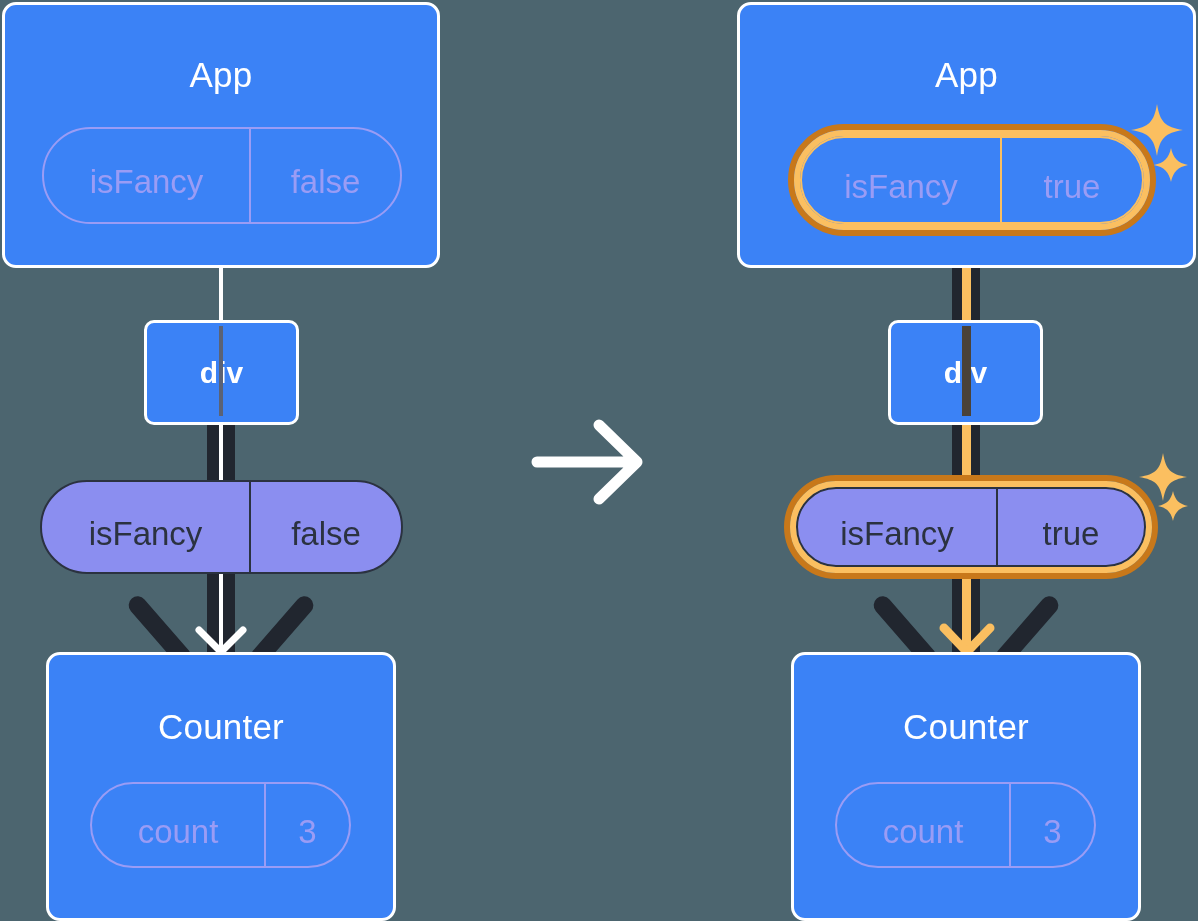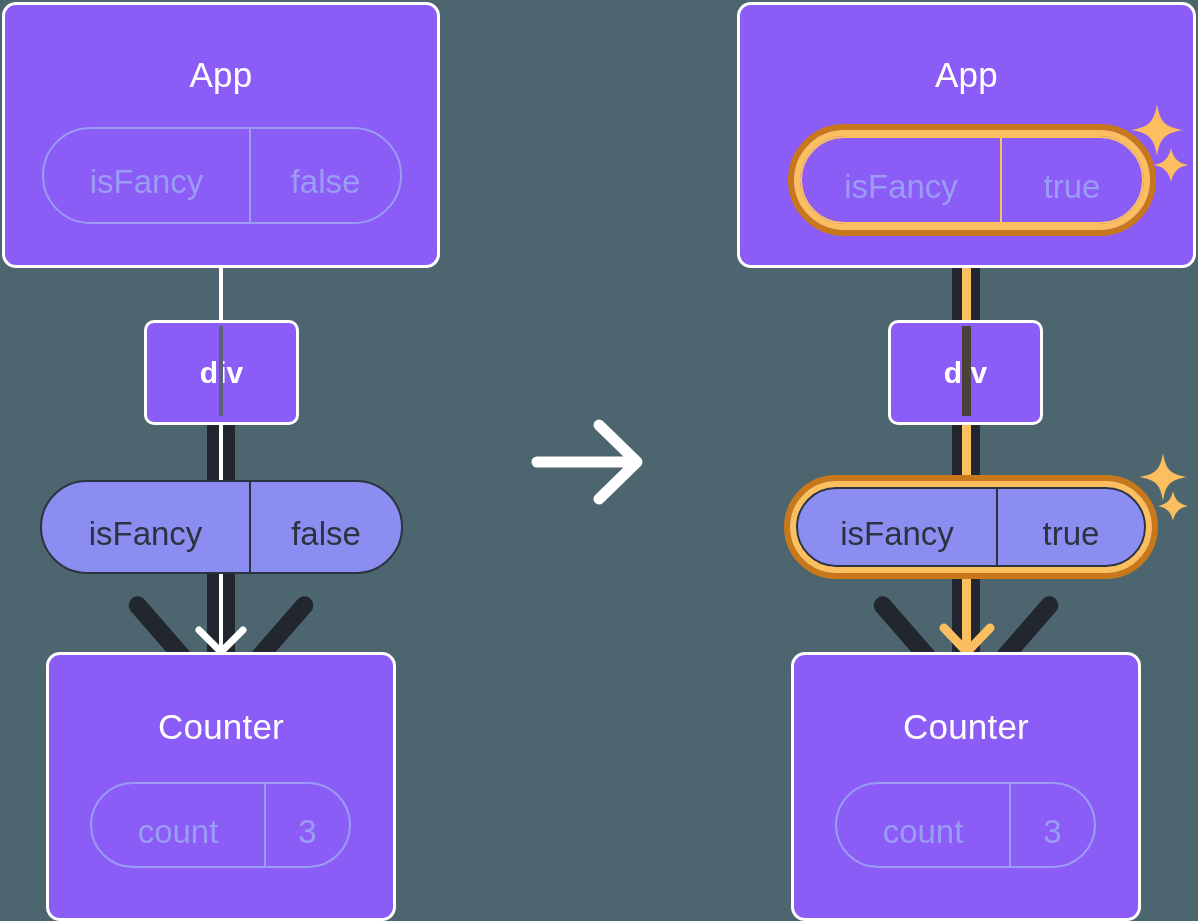--- a/index.html
+++ b/index.html
@@ -7,21 +7,21 @@
     width:1198px;height:921px;
     background:#4c656f;
     font-family:"Liberation Sans", sans-serif;
     overflow:hidden;
   }
   .stage{position:relative;width:1198px;height:921px;}
 
   
   .compbox{
     position:absolute;
-    background:#8b5cf6;
+    background:#3b82f6;
     border:3px solid #ffffff;
     border-radius:14px;
     box-sizing:border-box;
     z-index:5;
   }
   .compbox.small{border-radius:10px;}
   .comp-title{
     position:absolute;left:0;right:0;
     text-align:center;
     color:#ffffff;

